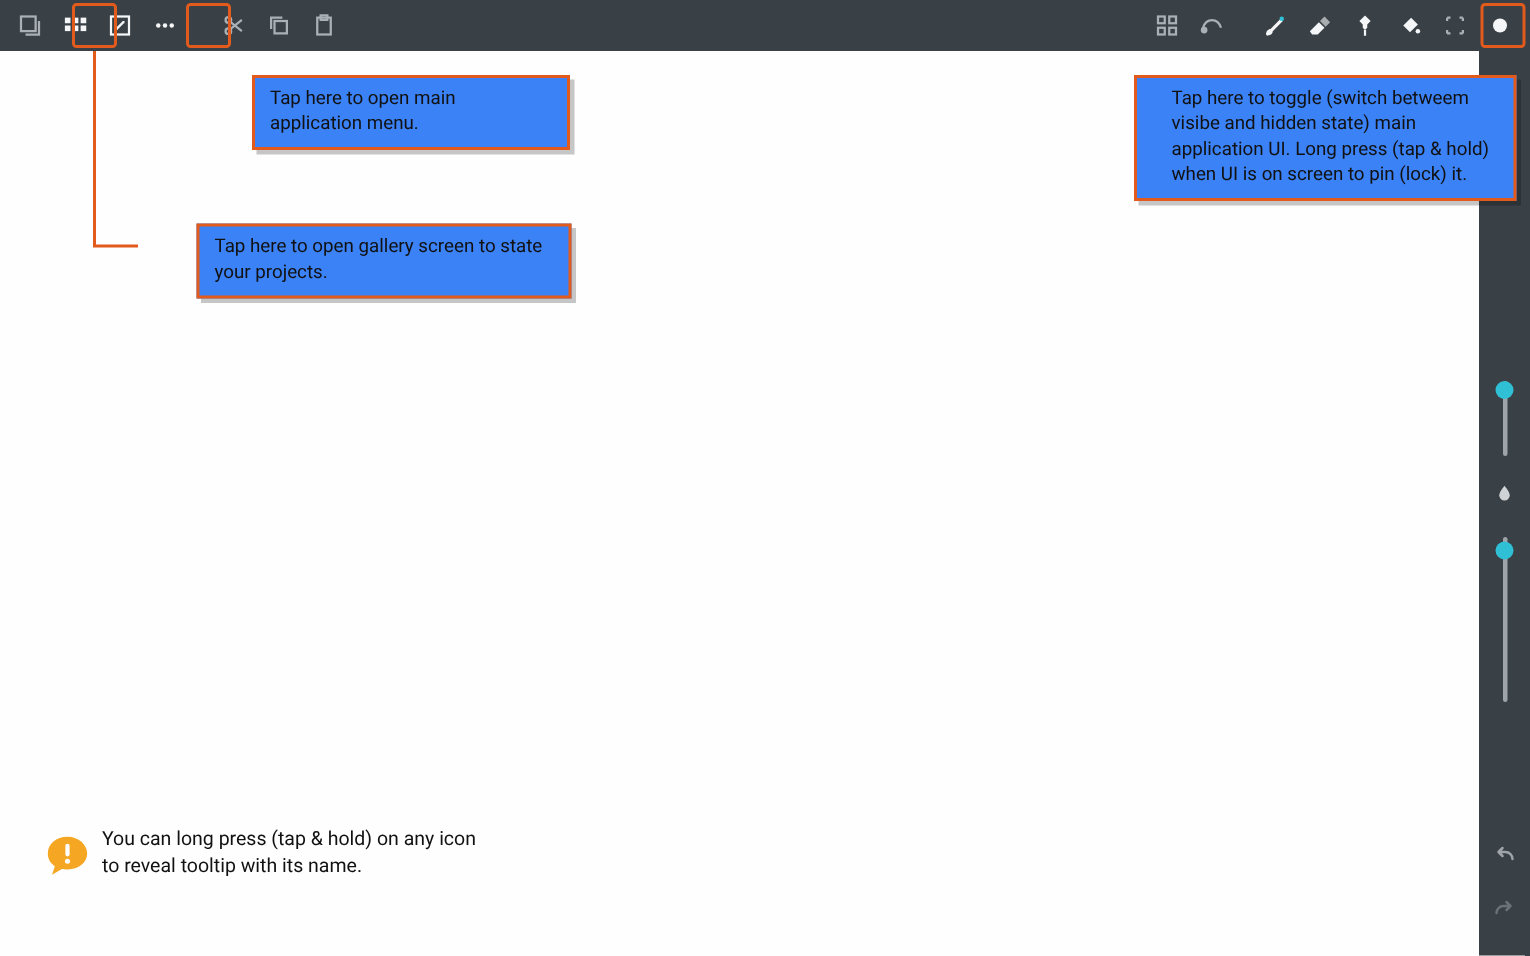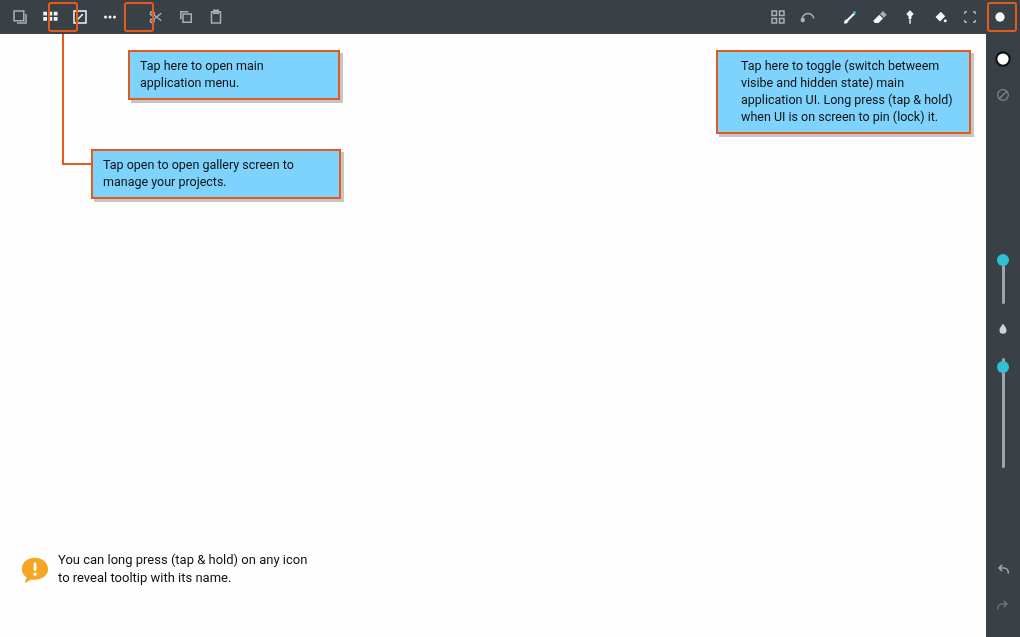--- a/index.html
+++ b/index.html
@@ -66,27 +66,28 @@
     position: absolute;
     width: 12px; height: 12px;
     background: #2fc0d6;
     border-radius: 50%;
     left: 50%;
     transform: translate(-50%, -50%);
   }
   .sb-spacer { flex: 1; }
   .callout {
     position: absolute;
-    background: #7dd3fc;
+    background: #3b82f6;
     border: 2px solid #e35b1c;
     padding: 6px 10px;
     box-shadow: 3px 3px 0 rgba(0,0,0,0.22);
     font-size: 12.5px;
     line-height: 1.35;
     color: #111;
+    margin-left: 40px;
   }
   .pointer-line {
     position: absolute;
     background: #e35b1c;
   }
   .tip-row {
     position: absolute;
     display: flex;
     align-items: center;
     gap: 10px;
@@ -279,28 +280,28 @@
       <path d="M4 13a7 7 0 017-7h7M18 6l-4-4M18 6l-4 4"></path>
     </svg>
   </div>
 </div>
 
 <div class="callout" style="left:128px; top:50px; width:212px;">
   <span>Tap here to open main application menu.</span>
 </div>
 
 <div class="callout" style="left:91px; top:149px; width:250px;">
-  <span>Tap open to open gallery screen to manage your projects.</span>
+  <span>Tap here to open gallery screen to state your projects.</span>
 </div>
 
 <div class="callout" style="left:716px; top:50px; width:255px;padding-left:23px;">
   <span>Tap here to toggle (switch betweem visibe and hidden state) main application UI. Long press (tap &amp; hold) when UI is on screen to pin (lock) it.</span>
 </div>
 
-<div class="tip-row" style="left:20px; top:551px;">
+<div class="tip-row" style="left:30px; top:551px;">
   <div class="tip-bubble">
     <svg width="30" height="30" viewBox="0 0 32 32">
       <path fill="#f5a623" d="M16 3C8 3 2 8 2 15c0 4 2 7 5 9l-2 6 7-4c1 .2 2.5.3 4 .3 8 0 14-5 14-11.3S24 3 16 3z"></path>
       <rect x="14.5" y="8" width="3" height="9" rx="1.5" fill="#fff"></rect>
       <circle cx="16" cy="20.5" r="1.8" fill="#fff"></circle>
     </svg>
   </div>
   <div class="tip-text" style="max-width:250px;">You can long press (tap &amp; hold) on any icon to reveal tooltip with its name.</div>
 </div>
 

